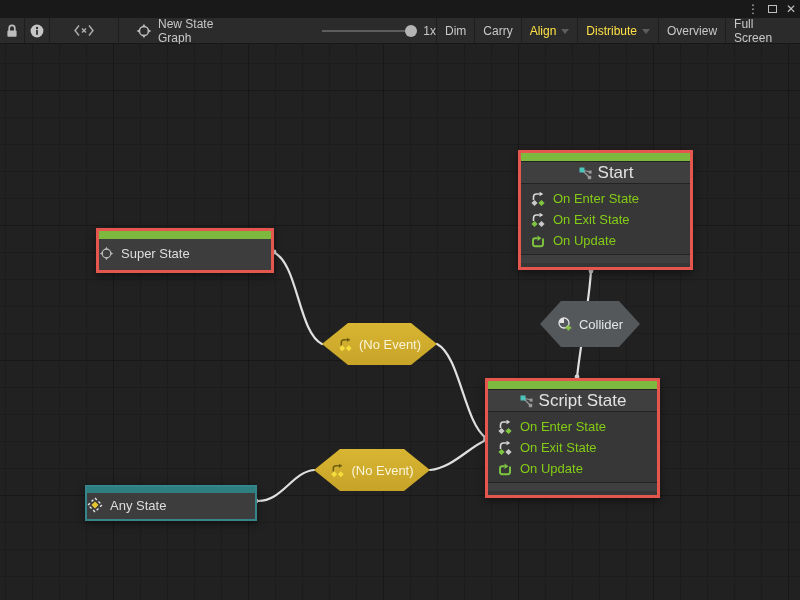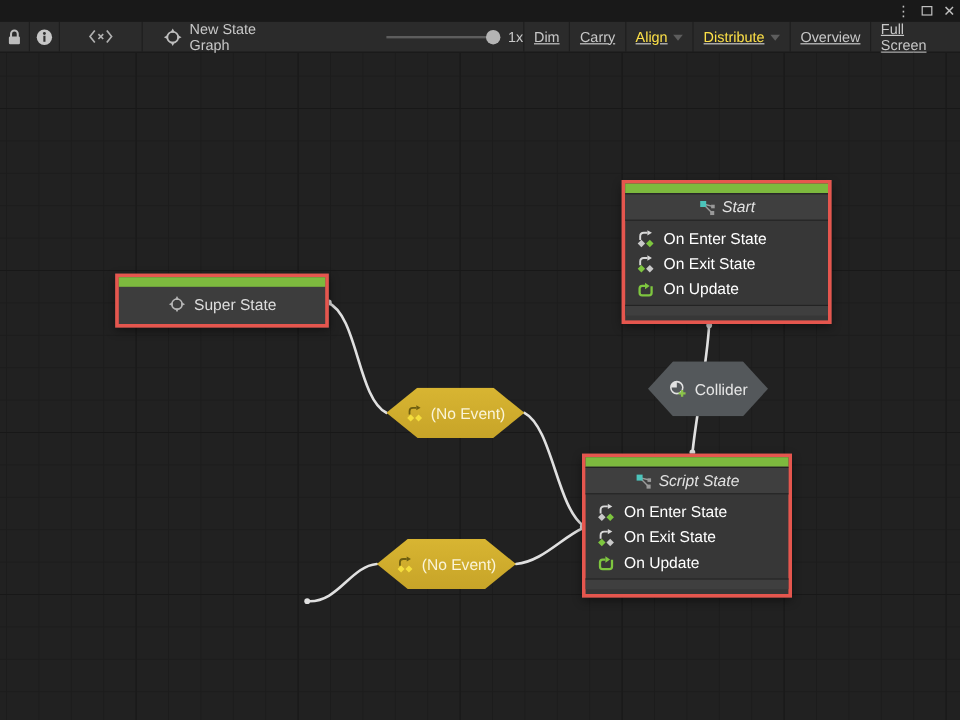--- a/index.html
+++ b/index.html
@@ -20,21 +20,21 @@
   .toolbar { height:26px; background:#2b2b2b; border-bottom:1px solid #171717;
     display:flex; align-items:center; color:#c8c8c8; font-size:12px; }
   .tb-btn { height:100%; display:flex; align-items:center; justify-content:center; cursor:default; }
   .tb-left { border-right:1px solid #1e1e1e; }
   .lock-btn { width:25px; } .info-btn { width:25px; } .code-btn { width:70px; }
   .newgraph { display:flex; align-items:center; gap:6px; margin-left:17px; }
   .zoom-label { margin-left:32px;margin-top:40px; }
   .slider { position:relative; width:95px; height:14px; margin:0 7px 0 10px; }
   .slider .track { position:absolute; top:6px; left:0; right:0; height:2px; background:#5d5d5d; }
   .slider .handle { position:absolute; top:1px; left:83px; width:12px; height:12px; border-radius:50%; background:#b4b4b4; }
-  .tb-right { margin-left:auto; display:flex; height:100%;text-decoration:underline; }
+  .tb-right { margin-left:auto; display:flex; height:100%; }
   .tb-right .tb-btn { padding:0 8px; border-left:1px solid #1e1e1e; gap:5px; }
   .disabled { color:#fde047; }
   .dd-arrow { width:0; height:0; border-left:4px solid transparent; border-right:4px solid transparent;
     border-top:5px solid #8a8a8a; margin-top:2px; }
   .disabled .dd-arrow { border-top-color:#5d5d5d; }
 
   
   .canvas { position:relative; width:800px; height:556px; background-color:#212121;
     background-image:
       linear-gradient(#181818 1px, transparent 1px),
@@ -44,27 +44,27 @@
     background-size:135px 135px,135px 135px,27px 27px,27px 27px;
     background-position:46px 46px,113px 113px,19px 19px,5px 5px; }
   .wires { position:absolute; left:0; top:0; }
 
   
   .node { position:absolute; box-shadow:0 3px 8px rgba(0,0,0,.45); }
   .state-node { border:3px solid #e5564e; background:#373737; }
   .greenbar { height:8px; background:#7db93e; }
   .node-head { height:23px; background:#3f3f3f; border-top:1px solid #232323; border-bottom:1px solid #232323;
     display:flex; align-items:center; justify-content:center; gap:6px;
-    color:#e2e2e2; font-size:13px;font-style:italic; }
+    color:#e2e2e2; font-size:17px; }
   .node-body { padding:4px 0 3px 0; }
   .node-row { height:21px; display:flex; align-items:center; gap:7px; padding-left:9px;
-    color:#ffffff; font-size:13px; }
+    color:#84cc16; font-size:13px; }
   .node-foot { height:9px; background:#3f3f3f; border-top:1px solid #232323; }
 
-  .simple-body { display:flex; align-items:center; justify-content:center; gap:7px;
+  .simple-body { display:flex; align-items:center; gap:7px;
     color:#dedede; font-size:13px; }
 
   .super-node { border:3px solid #e5564e; background:#3d3d3d; }
   .super-node .simple-body { height:28px; }
 
   .any-node { border:2px solid #35858d; background:#3d3d3d; }
   .any-node .tealbar { height:6px; background:#2d7f80; }
   .any-node .simple-body { height:24px; }
 
   
@@ -291,15 +291,25 @@
     <div class="hex hex-yellow" style="left:314px; top:405px; width:116px; height:42px;">
       <svg width="15" height="15" viewBox="0 0 16 16">
         <path d="M3.5 9 V6 Q3.5 3 6.5 3 H9.5" stroke="#6e5e10" stroke-width="1.6" fill="none"></path>
         <polygon points="9.5,0.8 13.3,3 9.5,5.2" fill="#6e5e10"></polygon>
         <rect x="-2.2" y="-2.2" width="4.4" height="4.4" transform="translate(4.5 12) rotate(45)" fill="#f4dd3c"></rect>
         <rect x="-2.2" y="-2.2" width="4.4" height="4.4" transform="translate(11.5 12) rotate(45)" fill="#f4dd3c"></rect>
       </svg>
       <span>(No Event)</span>
     </div>
 
+    <div class="node any-node" style="left:85px; top:441px; width:172px; height:36px;">
+      <div class="tealbar"></div>
+      <div class="simple-body">
+        <svg width="16" height="16" viewBox="0 0 16 16">
+          <rect x="3.1" y="3.1" width="9.8" height="9.8" transform="rotate(45 8 8)" fill="none" stroke="#e4e4e4" stroke-width="1.4" stroke-dasharray="2.6 2.3"></rect>
+          <rect x="5.5" y="5.5" width="5" height="5" transform="rotate(45 8 8)" fill="#e6c52e"></rect>
+        </svg>
+        <span>Any State</span>
+      </div>
+    </div>
 
   </div>
 </div>
 
 </body></html>

